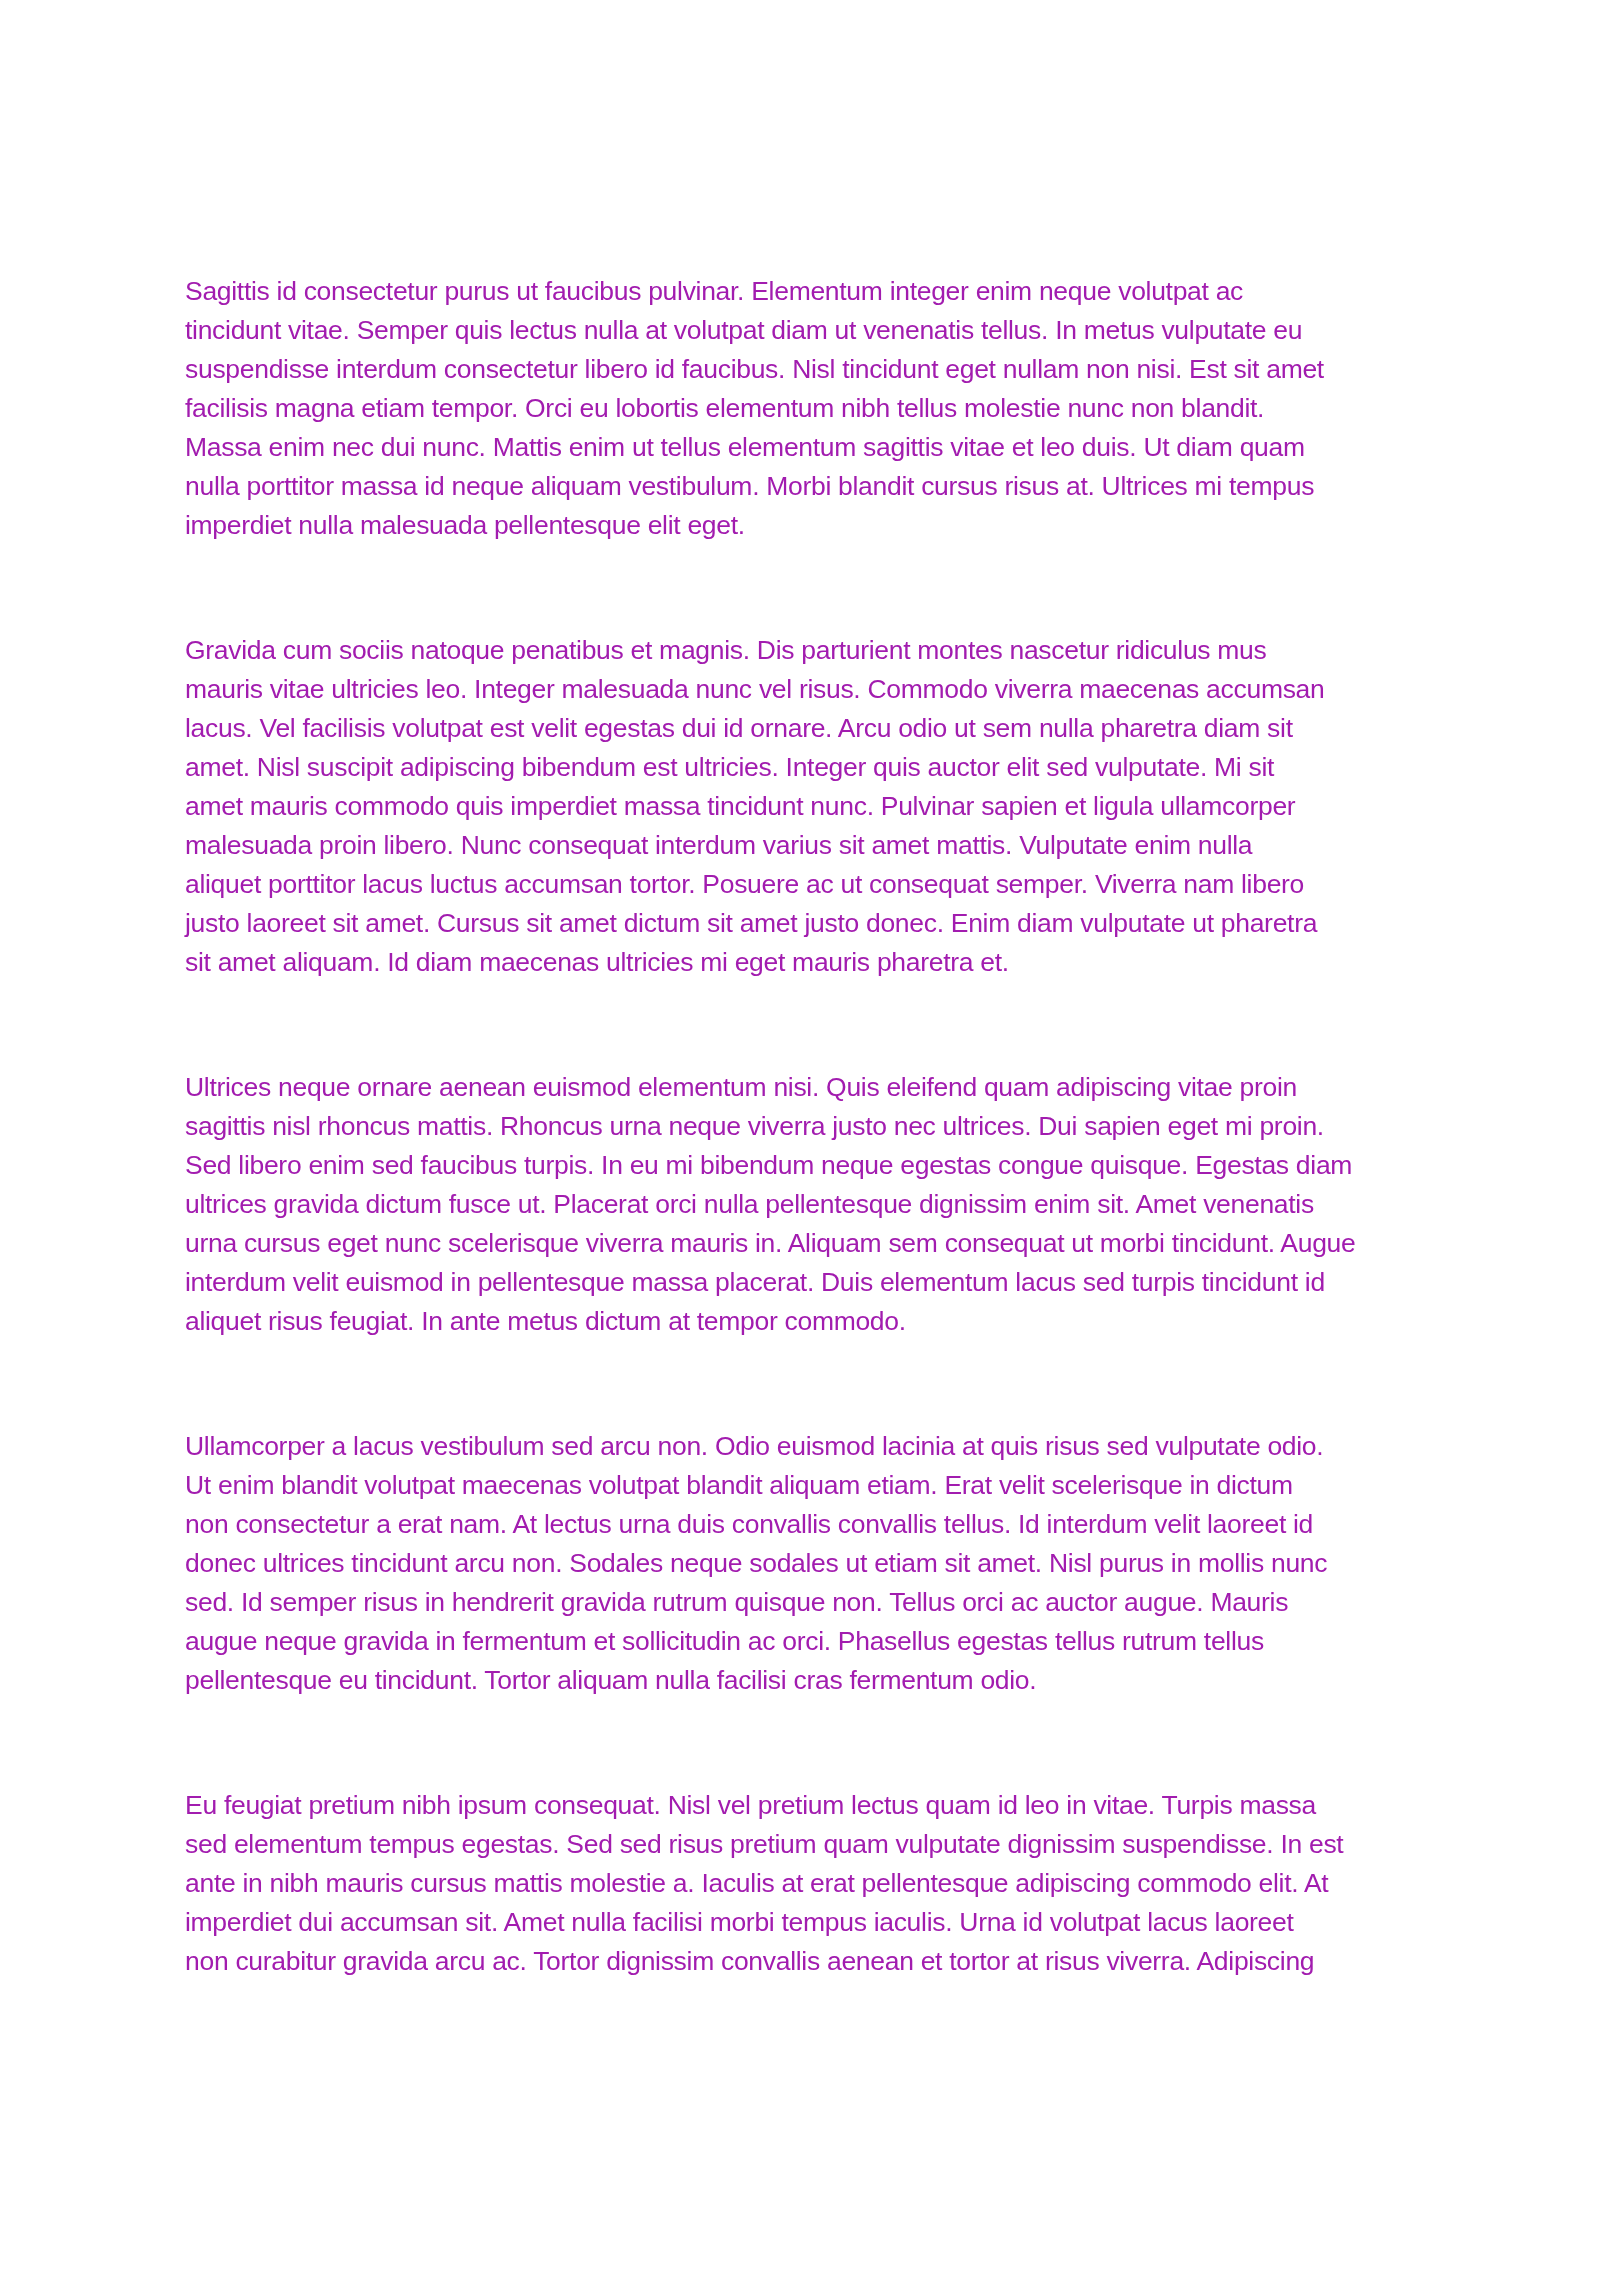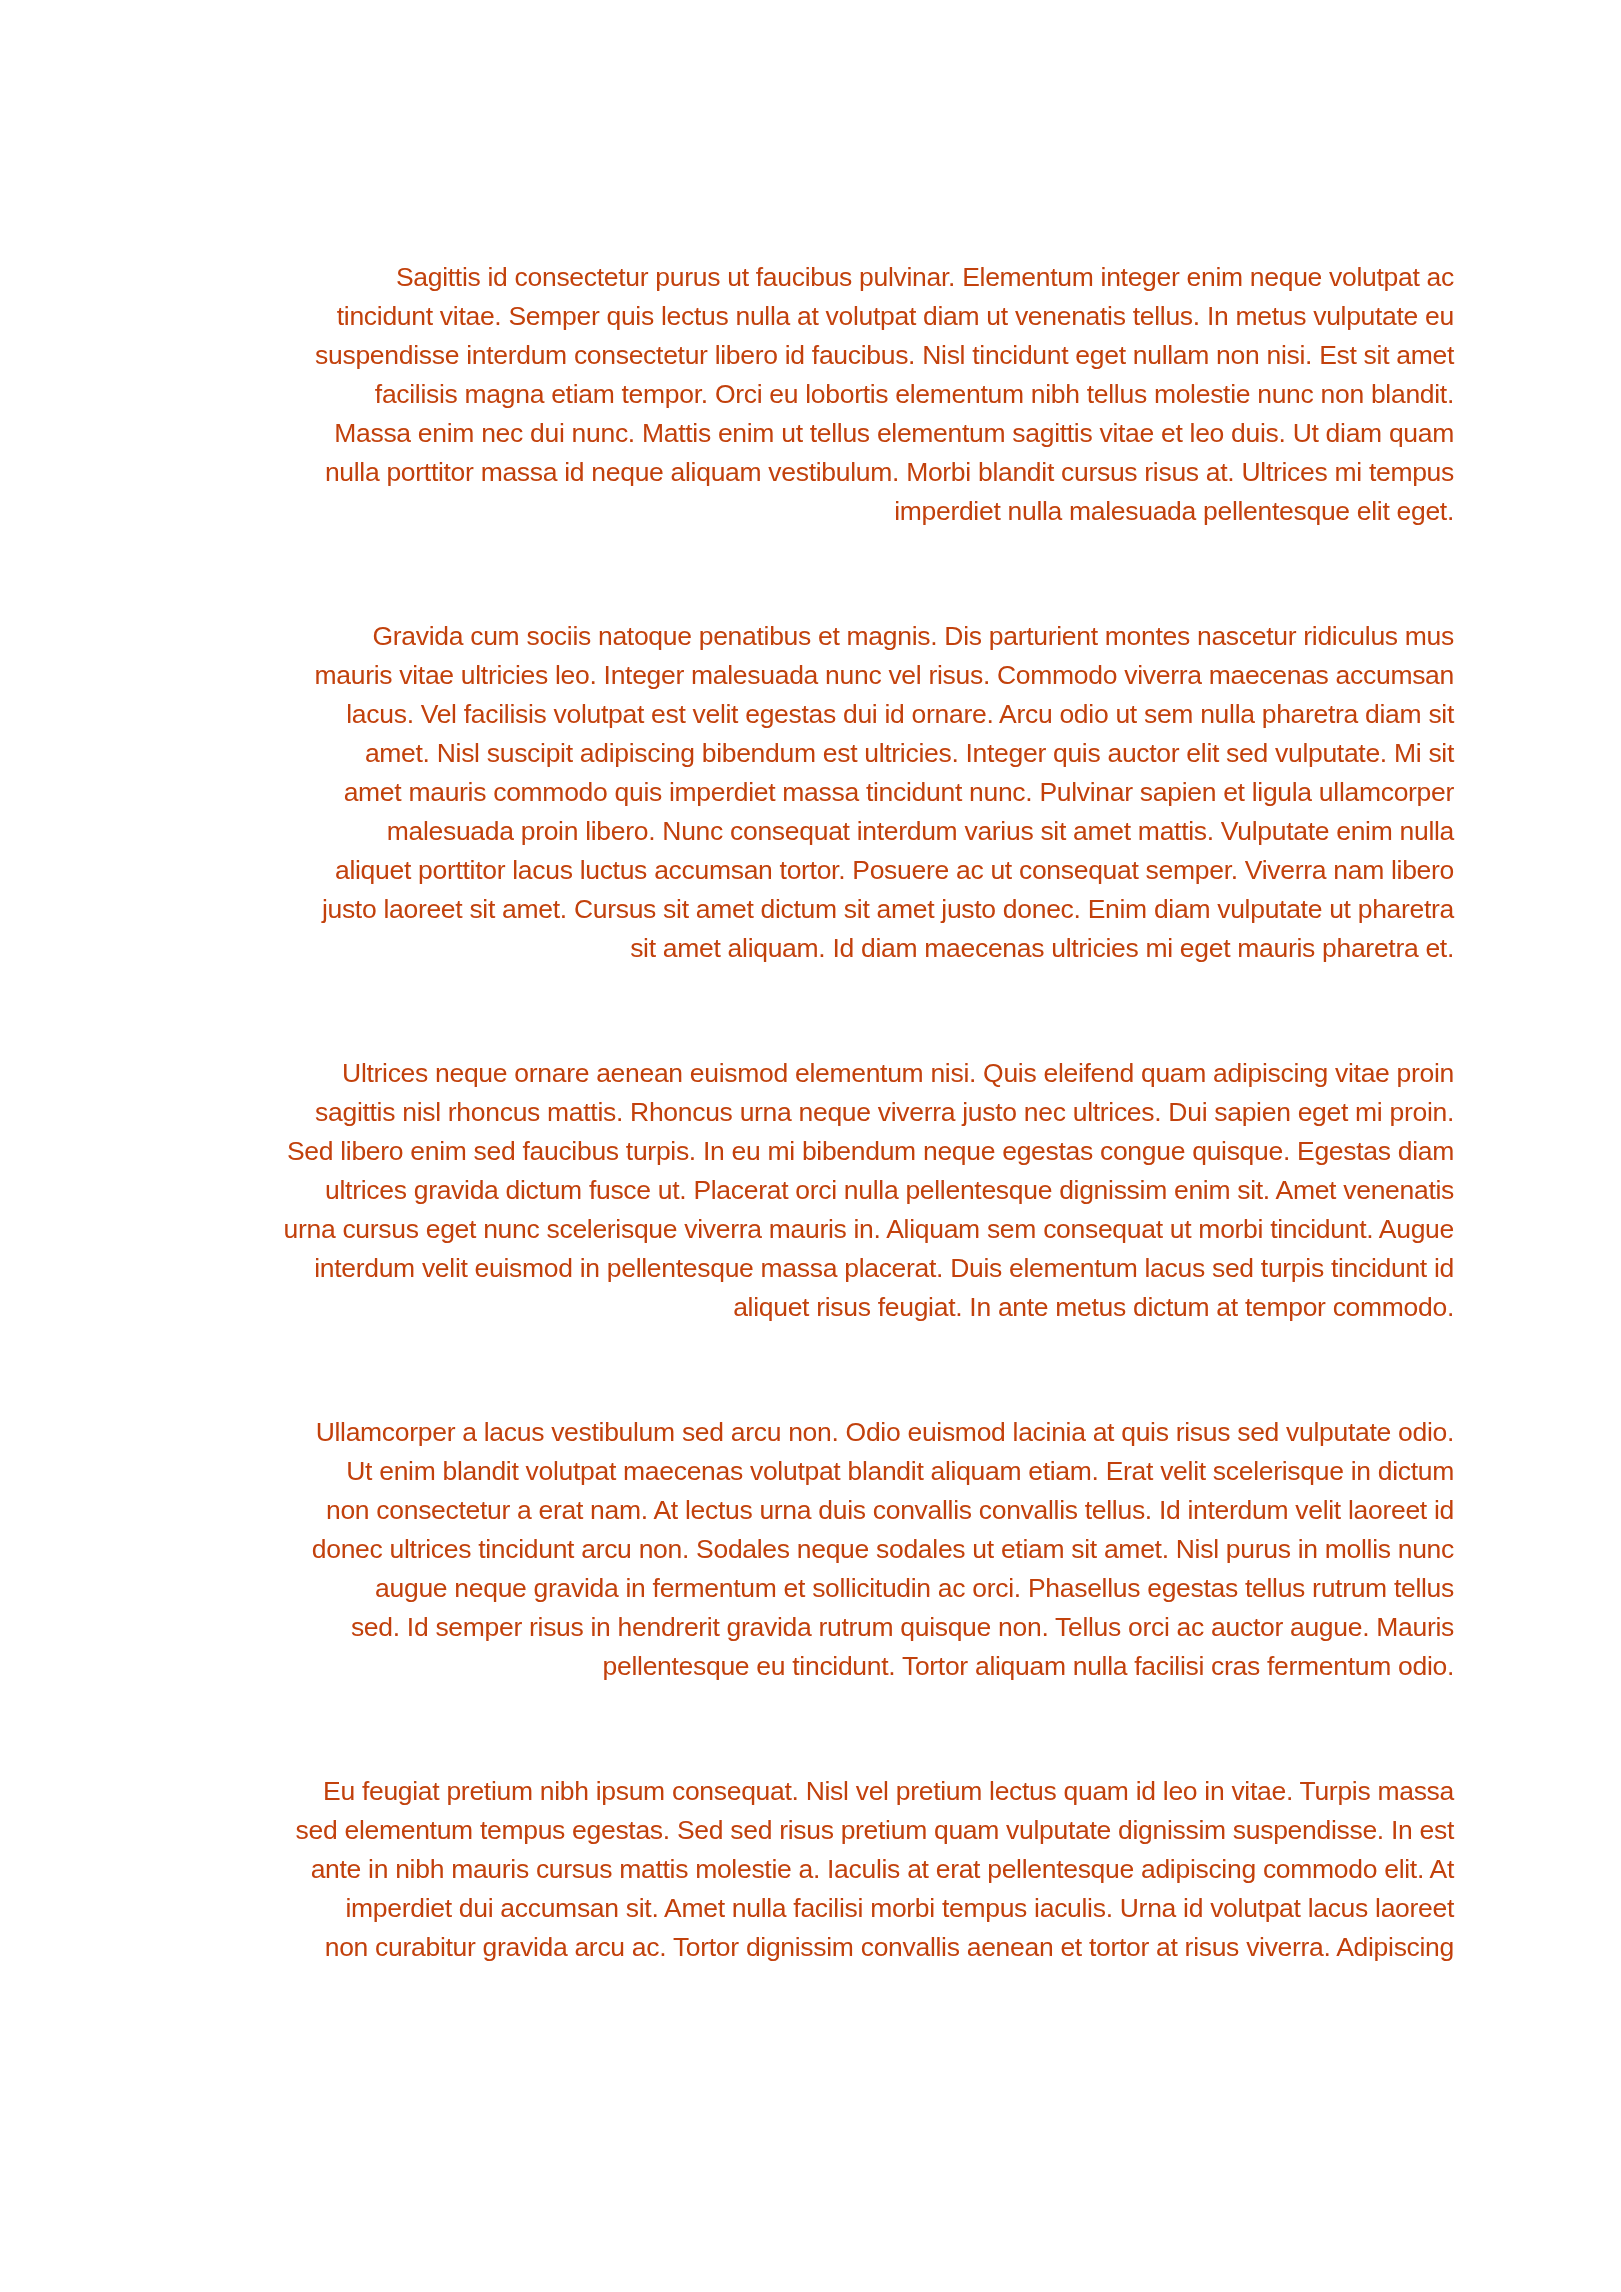--- a/index.html
+++ b/index.html
@@ -18,24 +18,23 @@
     position: absolute;
     left: 0;
     top: 0;
     width: 1621px;
     height: 2293px;
     background: #ffffff;
   }
   .text-block {
     position: absolute;
     left: 185px;
-    top: 258px;
+    top: 272px;
     width: 1269px;
-    color: #c2410c;
-    text-align: right;
+    color: #a21caf;
   }
   .para {
     margin: 0 0 86px 0;
     padding: 0;
   }
   .line {
     display: block;
     font-size: 26.5px;
     line-height: 39px;
     letter-spacing: -0.3px;
@@ -74,22 +73,22 @@
         <span class="line">ultrices gravida dictum fusce ut. Placerat orci nulla pellentesque dignissim enim sit. Amet venenatis</span>
         <span class="line">urna cursus eget nunc scelerisque viverra mauris in. Aliquam sem consequat ut morbi tincidunt. Augue</span>
         <span class="line">interdum velit euismod in pellentesque massa placerat. Duis elementum lacus sed turpis tincidunt id</span>
         <span class="line">aliquet risus feugiat. In ante metus dictum at tempor commodo.</span>
       </div>
       <div class="para">
         <span class="line">Ullamcorper a lacus vestibulum sed arcu non. Odio euismod lacinia at quis risus sed vulputate odio.</span>
         <span class="line">Ut enim blandit volutpat maecenas volutpat blandit aliquam etiam. Erat velit scelerisque in dictum</span>
         <span class="line">non consectetur a erat nam. At lectus urna duis convallis convallis tellus. Id interdum velit laoreet id</span>
         <span class="line">donec ultrices tincidunt arcu non. Sodales neque sodales ut etiam sit amet. Nisl purus in mollis nunc</span>
+        <span class="line">sed. Id semper risus in hendrerit gravida rutrum quisque non. Tellus orci ac auctor augue. Mauris</span>
         <span class="line">augue neque gravida in fermentum et sollicitudin ac orci. Phasellus egestas tellus rutrum tellus</span>
-        <span class="line">sed. Id semper risus in hendrerit gravida rutrum quisque non. Tellus orci ac auctor augue. Mauris</span>
         <span class="line">pellentesque eu tincidunt. Tortor aliquam nulla facilisi cras fermentum odio.</span>
       </div>
       <div class="para">
         <span class="line">Eu feugiat pretium nibh ipsum consequat. Nisl vel pretium lectus quam id leo in vitae. Turpis massa</span>
         <span class="line">sed elementum tempus egestas. Sed sed risus pretium quam vulputate dignissim suspendisse. In est</span>
         <span class="line">ante in nibh mauris cursus mattis molestie a. Iaculis at erat pellentesque adipiscing commodo elit. At</span>
         <span class="line">imperdiet dui accumsan sit. Amet nulla facilisi morbi tempus iaculis. Urna id volutpat lacus laoreet</span>
         <span class="line">non curabitur gravida arcu ac. Tortor dignissim convallis aenean et tortor at risus viverra. Adipiscing</span>
       </div>
     </div>

